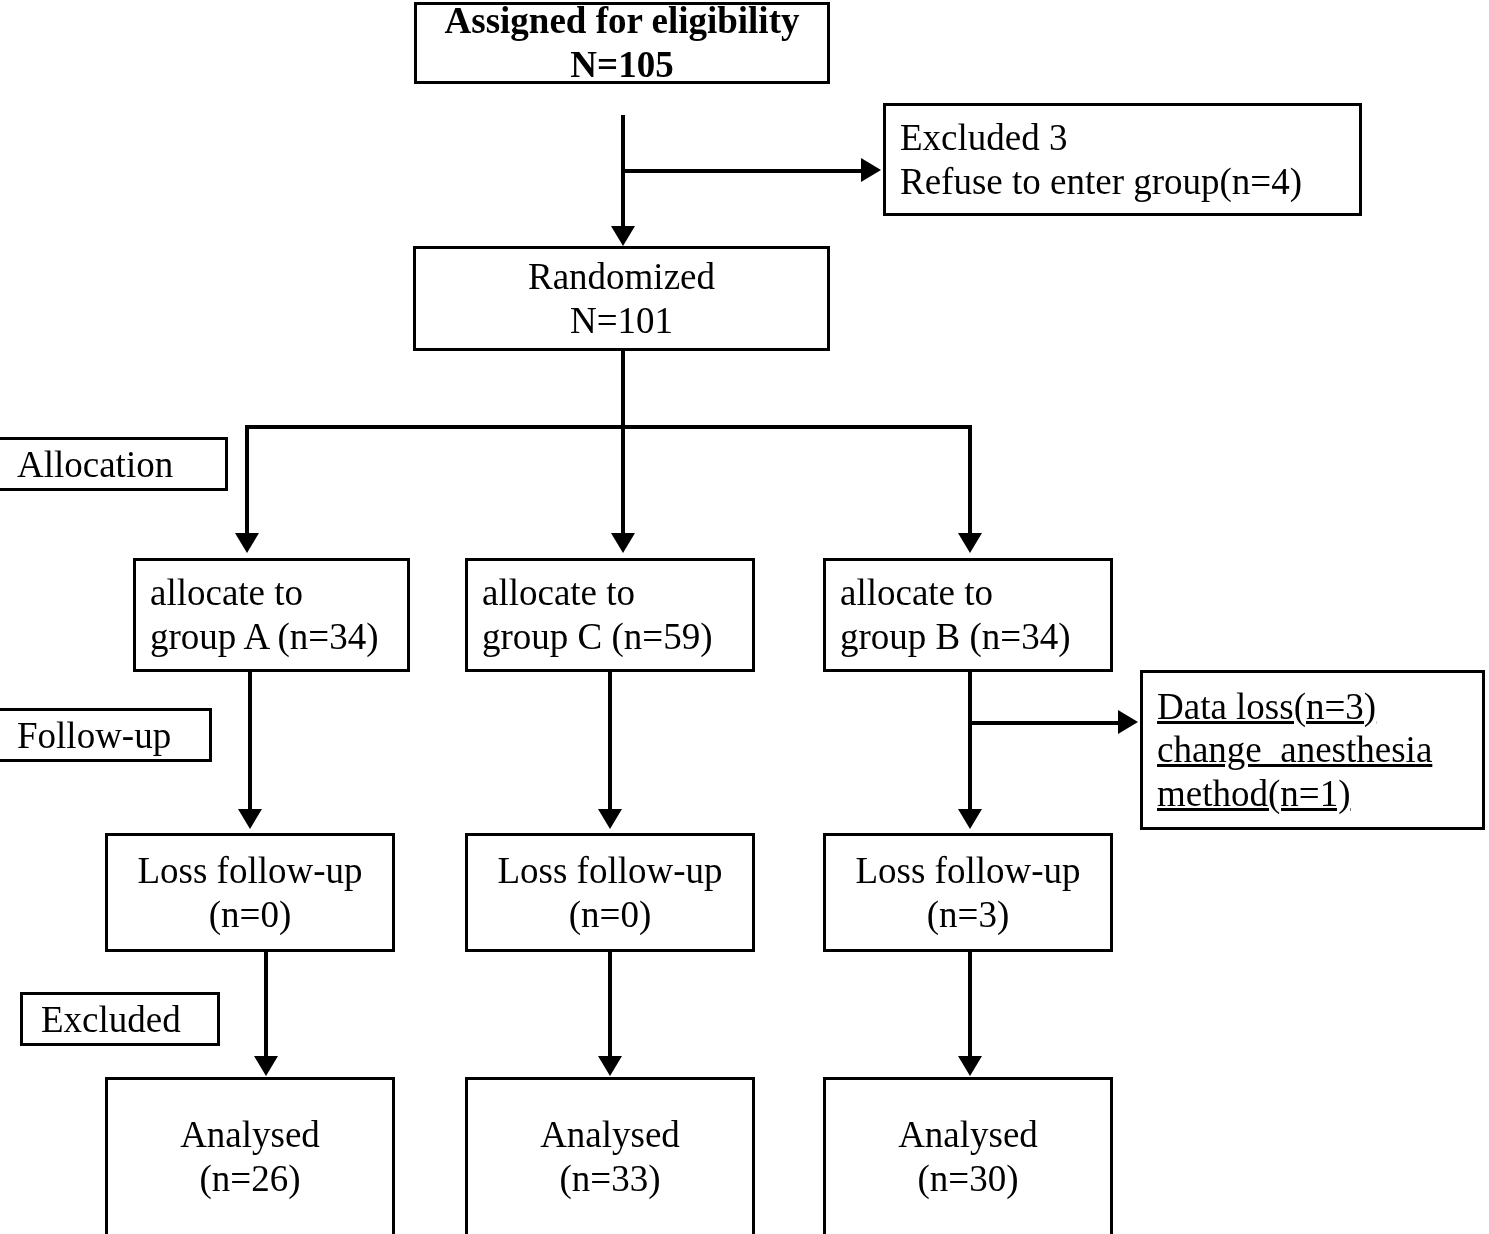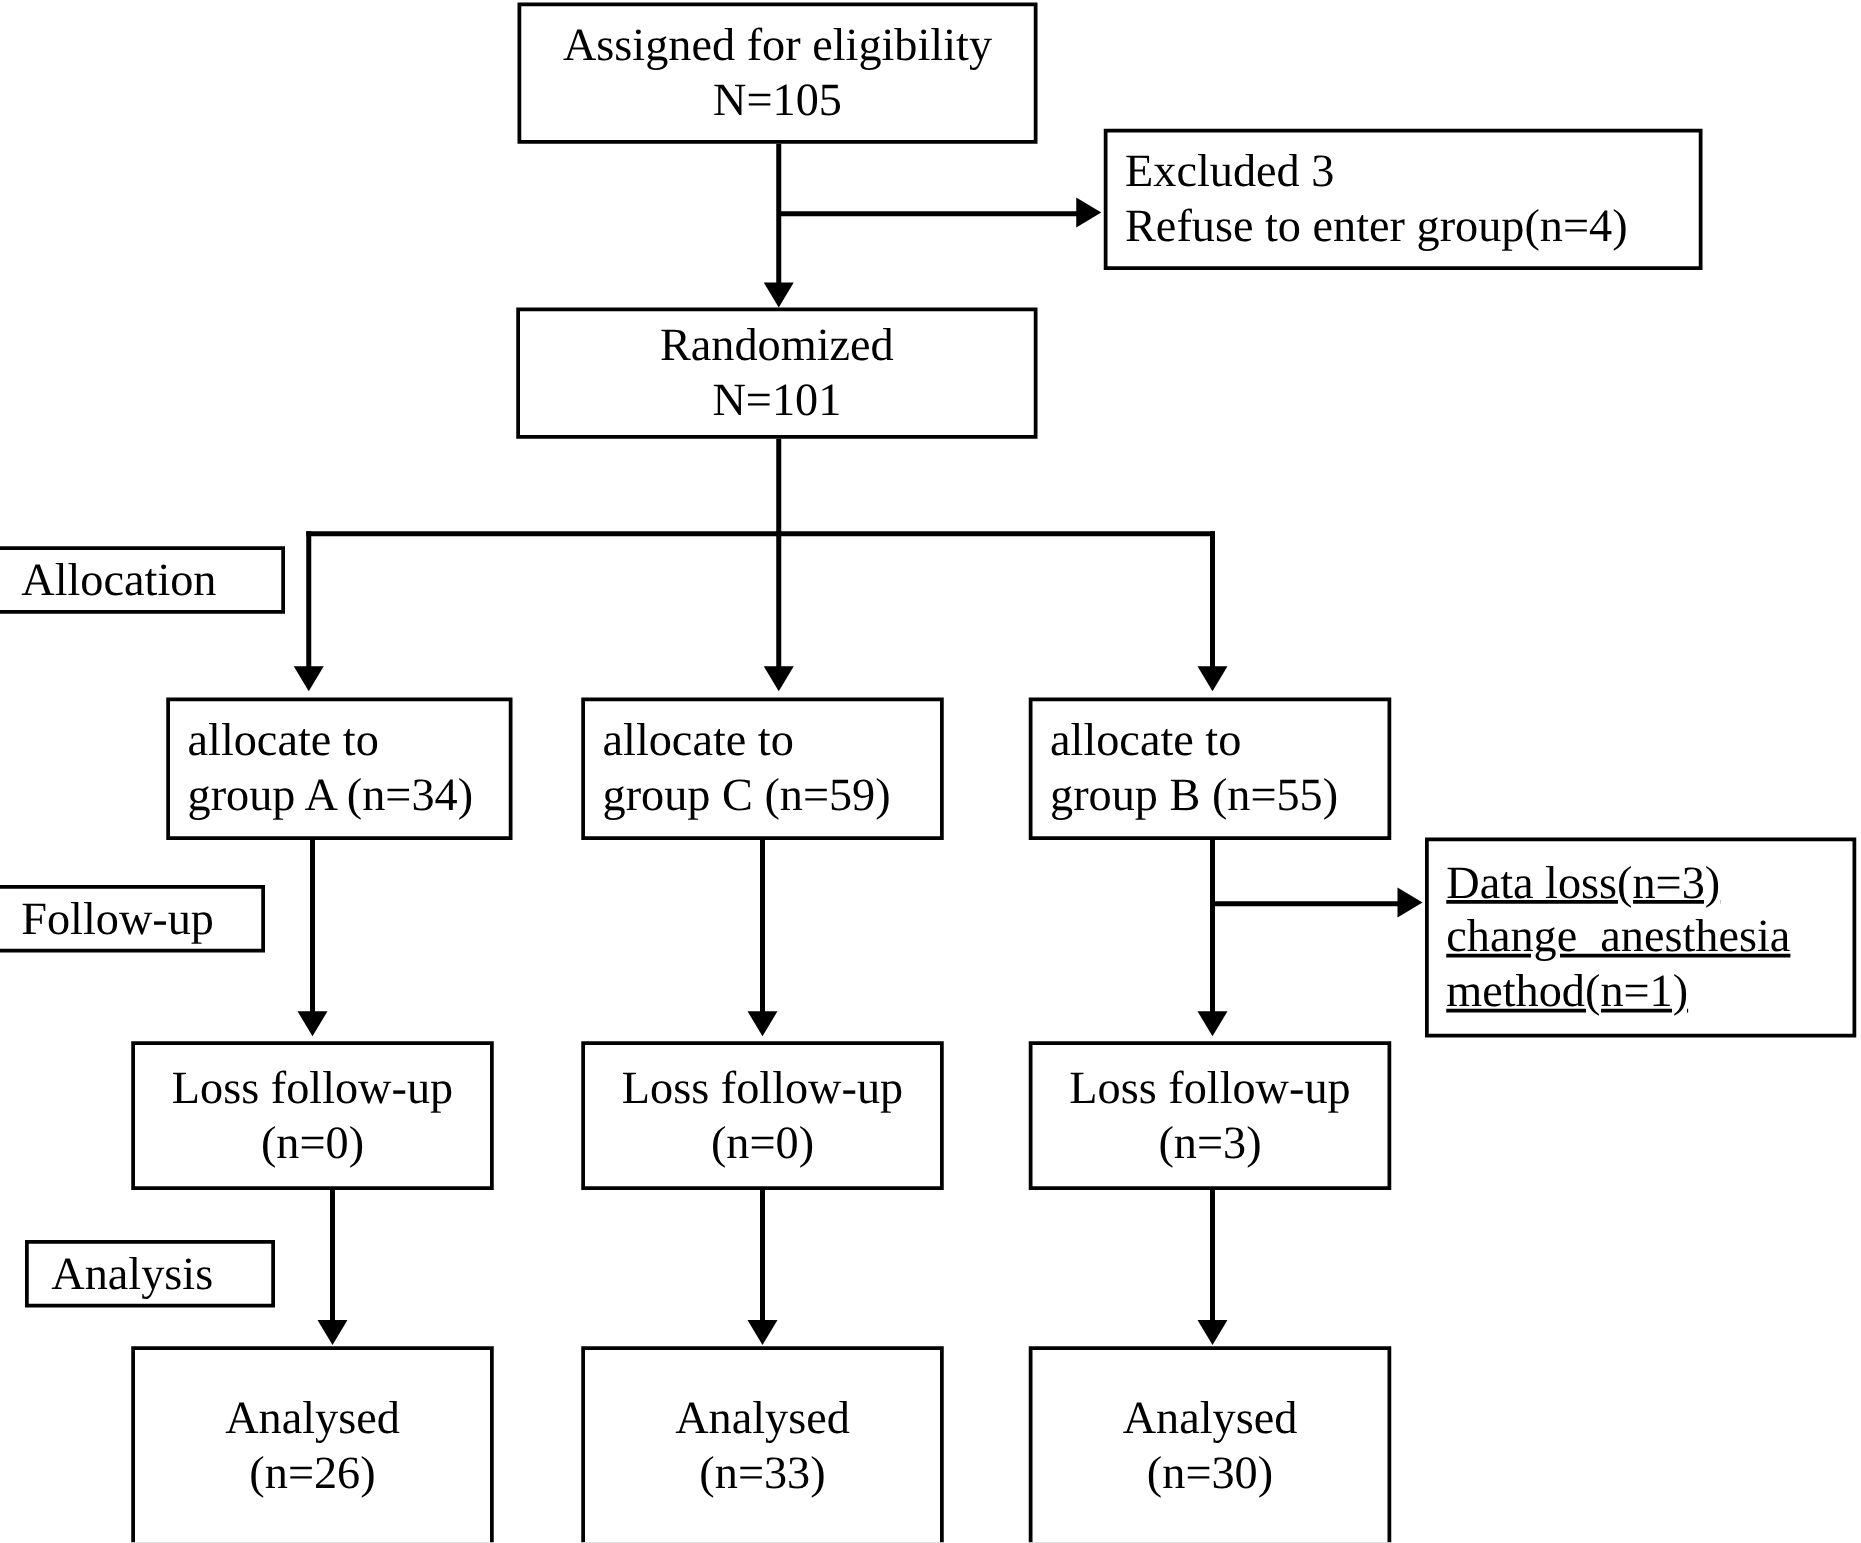--- a/index.html
+++ b/index.html
@@ -73,21 +73,21 @@
     border-top: 12px solid transparent;
     border-bottom: 12px solid transparent;
     border-left: 20px solid #000000;
   }
 </style>
 </head>
 <body>
 
 <div id="canvas">
 
-  <div class="box center" style="left:414px; top:2px; width:416px; height:113px;">
+  <div class="box center" style="left:414px; top:2px; width:416px; height:82px;font-weight:bold;">
     <span class="ln">Assigned for eligibility</span>
     <span class="ln">N=105</span>
   </div>
 
   <div class="box left" style="left:883px; top:103px; width:479px; height:113px;">
     <span class="ln">Excluded 3</span>
     <span class="ln">Refuse to enter group(n=4)</span>
   </div>
 
   <div class="vline" style="left:621px; top:115px; height:113px;"></div>
@@ -122,21 +122,21 @@
     <span class="ln">group A (n=34)</span>
   </div>
 
   <div class="box left" style="left:465px; top:558px; width:290px; height:114px;">
     <span class="ln">allocate to</span>
     <span class="ln">group C (n=59)</span>
   </div>
 
   <div class="box left" style="left:823px; top:558px; width:290px; height:114px;">
     <span class="ln">allocate to</span>
-    <span class="ln">group B (n=55)</span>
+    <span class="ln">group B (n=34)</span>
   </div>
 
   <div class="sidelabel" style="left:-4px; top:708px; width:216px; height:54px;">
     <span>Follow-up</span>
   </div>
 
   <div class="box left" style="left:1140px; top:670px; width:345px; height:160px;text-decoration:underline;">
     <span class="ln">Data loss(n=3)</span>
     <span class="ln">change  anesthesia</span>
     <span class="ln">method(n=1)</span>
@@ -163,21 +163,21 @@
     <span class="ln">Loss follow-up</span>
     <span class="ln">(n=0)</span>
   </div>
 
   <div class="box center" style="left:823px; top:833px; width:290px; height:119px;">
     <span class="ln">Loss follow-up</span>
     <span class="ln">(n=3)</span>
   </div>
 
   <div class="sidelabel" style="left:20px; top:992px; width:200px; height:54px;">
-    <span>Analysis</span>
+    <span>Excluded</span>
   </div>
 
   <div class="vline" style="left:264px; top:952px; height:106px;"></div>
   <div class="arrow-down" style="left:254px; top:1056px;"></div>
 
   <div class="vline" style="left:608px; top:952px; height:106px;"></div>
   <div class="arrow-down" style="left:598px; top:1056px;"></div>
 
   <div class="vline" style="left:968px; top:952px; height:106px;"></div>
   <div class="arrow-down" style="left:958px; top:1056px;"></div>

